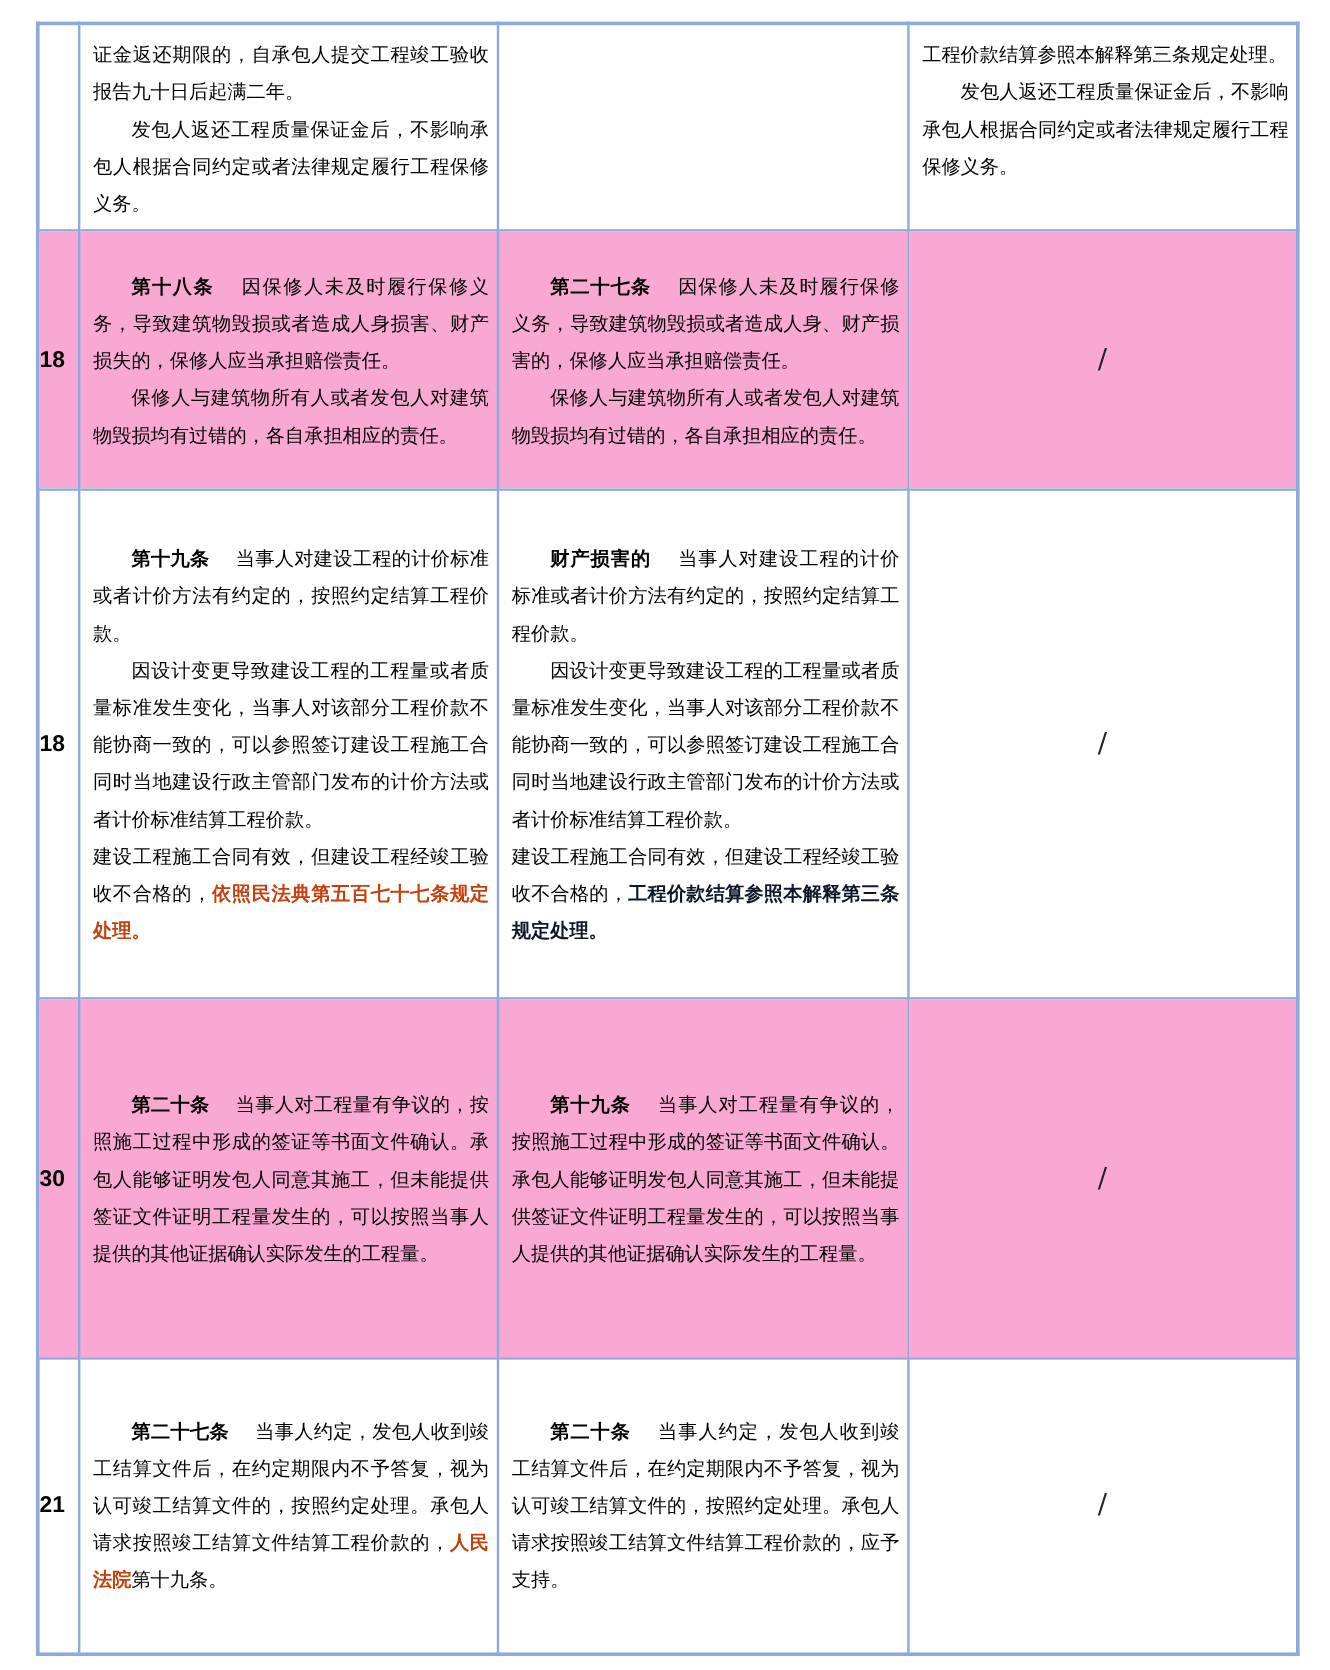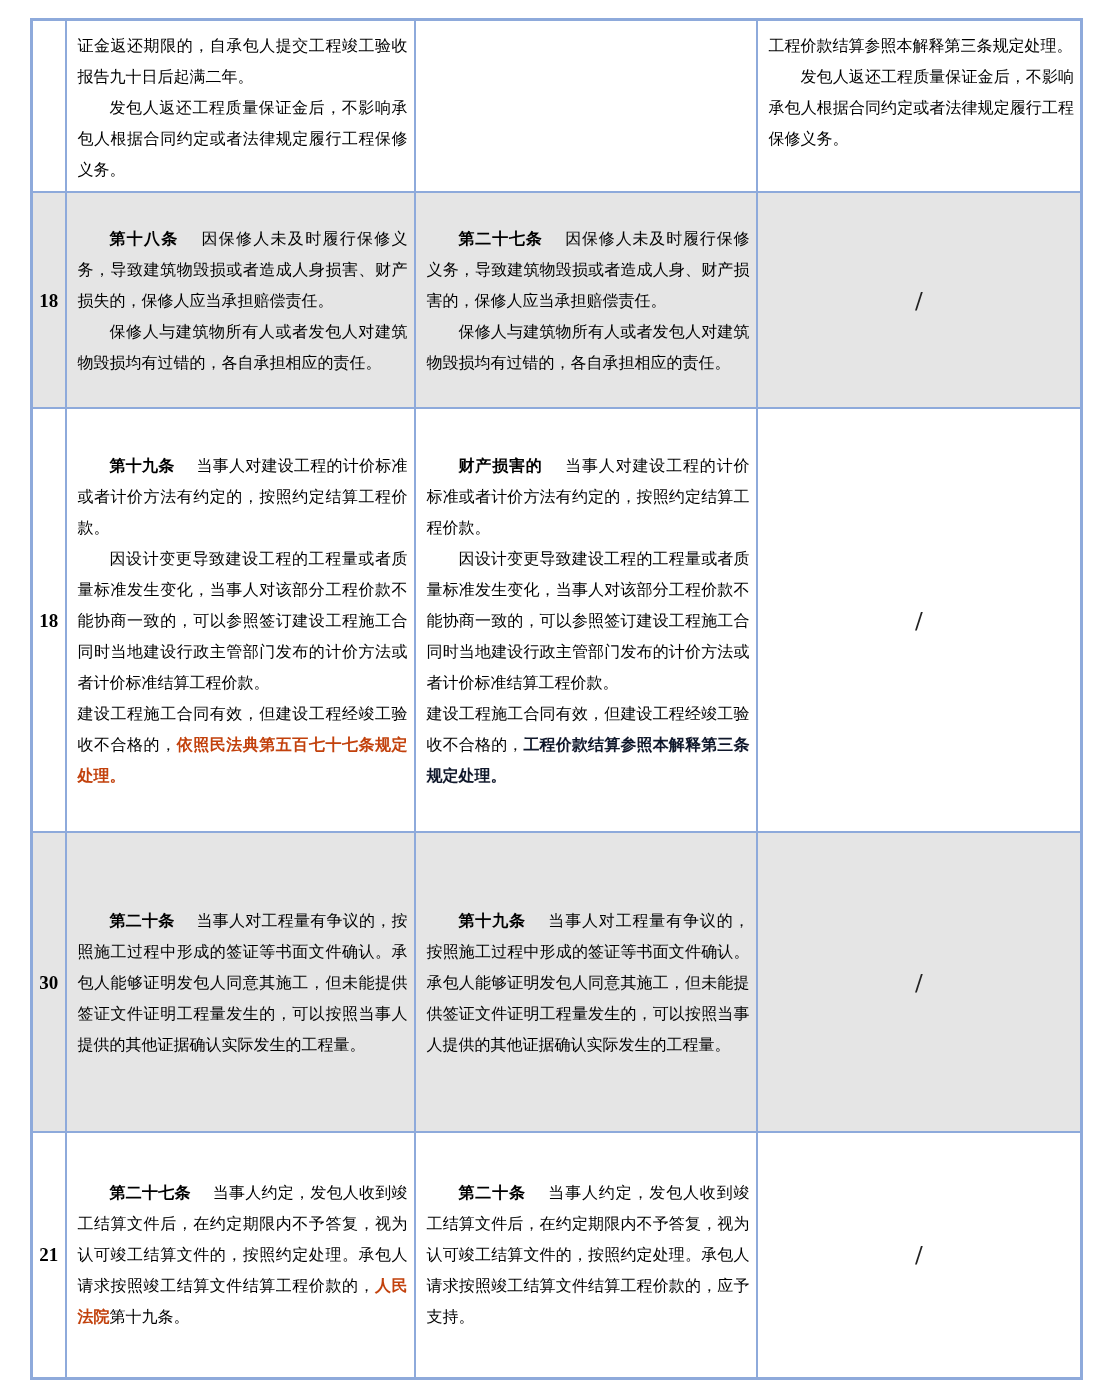--- a/index.html
+++ b/index.html
@@ -12,25 +12,25 @@
     border-collapse:collapse;table-layout:fixed;width:1050px;
     border:3px solid #8eaadb;
   }
   td{
     border:2px solid #8eaadb;
     vertical-align:middle;
     padding:6px 6px 6px 11px;
     font-size:16px;line-height:31px;
     text-align:justify;overflow:hidden;
   }
-  tr.shaded td{background:#e5e5e5;}
+  tr.shaded td{background:#f9a8d4;}
   tr.plain td{background:#ffffff;}
   td.numcell{
-    padding:0;text-align:center;vertical-align:middle;
-    font-family:Liberation Serif, serif;
+    padding:0;text-align:left;vertical-align:middle;
+    font-family:Liberation Sans, sans-serif;
     font-weight:bold;font-size:19px;
   }
   td.markcell{
     padding:0;text-align:center;vertical-align:middle;
     font-size:23px;color:#222;
   }
   tr.cont td{vertical-align:top;padding-top:9px;}
   .p{margin:0;text-indent:0;}
   .p.ind{text-indent:2em;}
   .head{font-weight:bold;margin-right:0.35em;}

